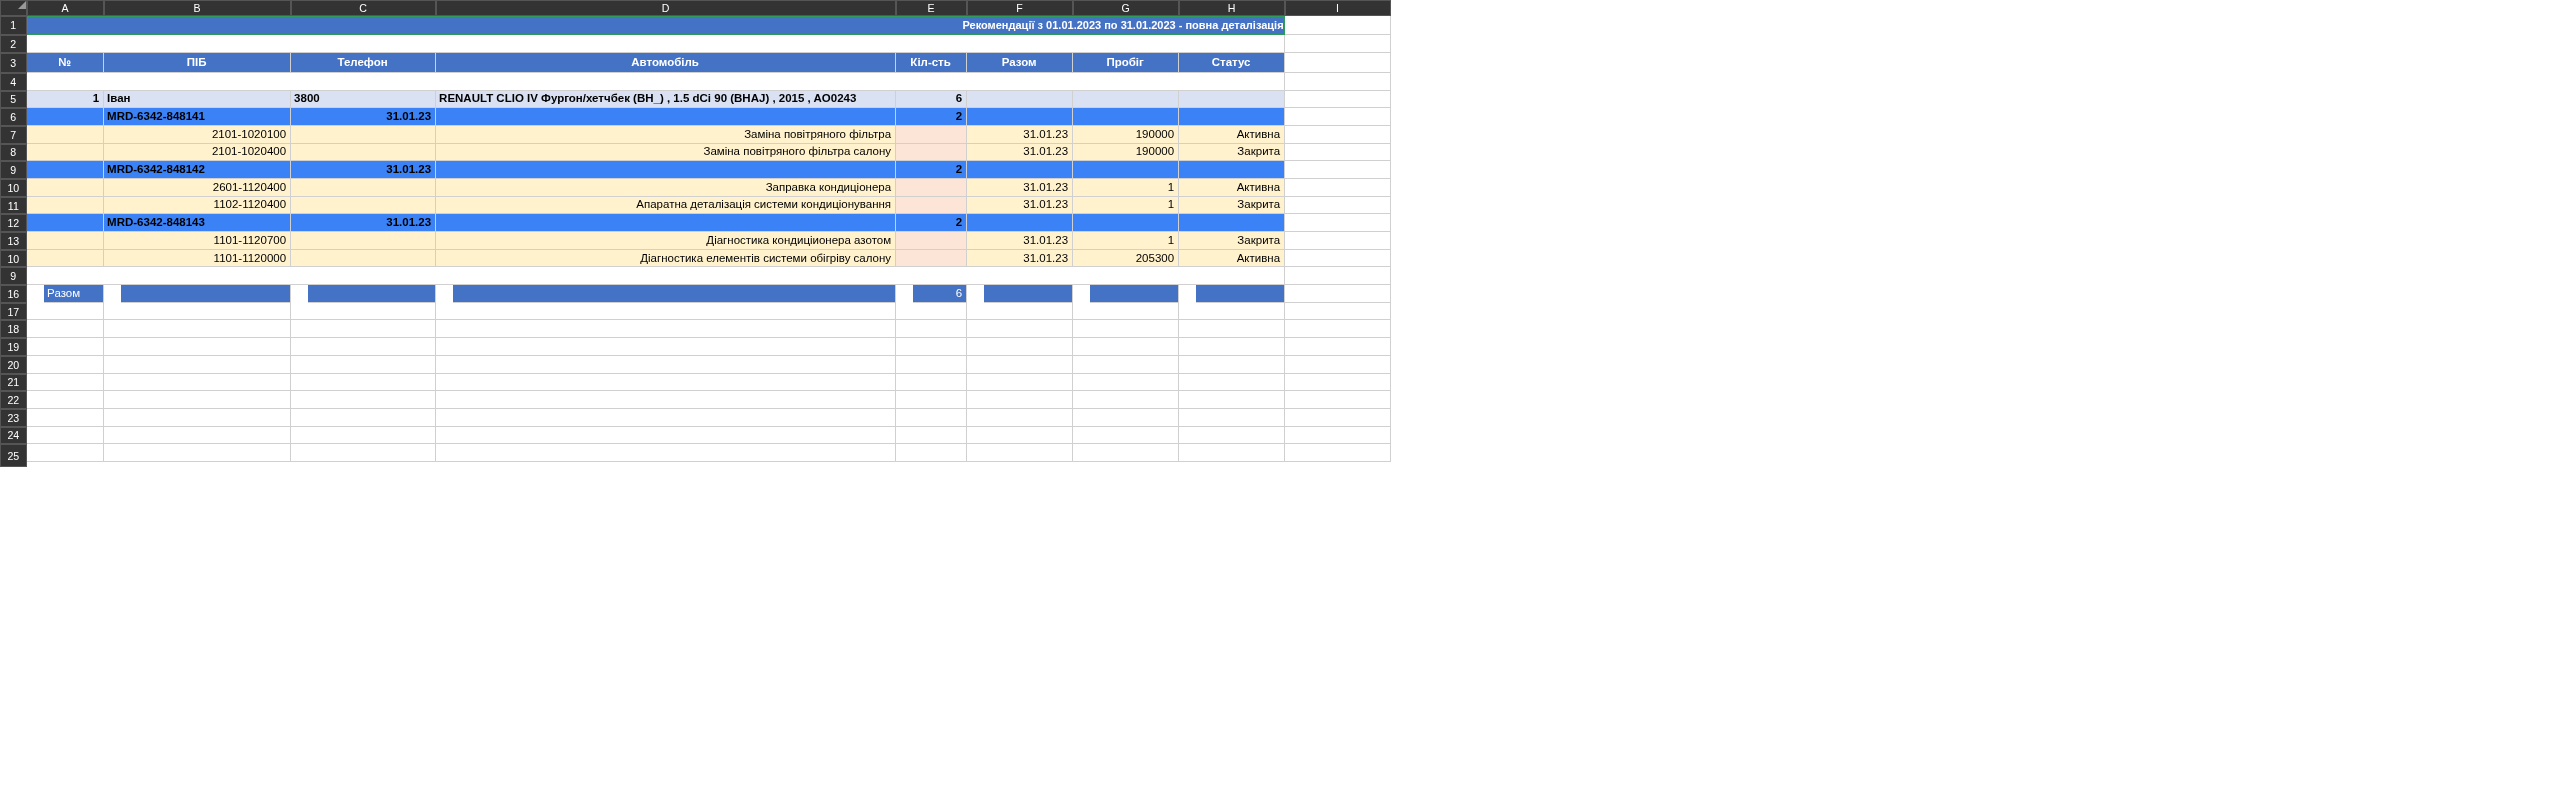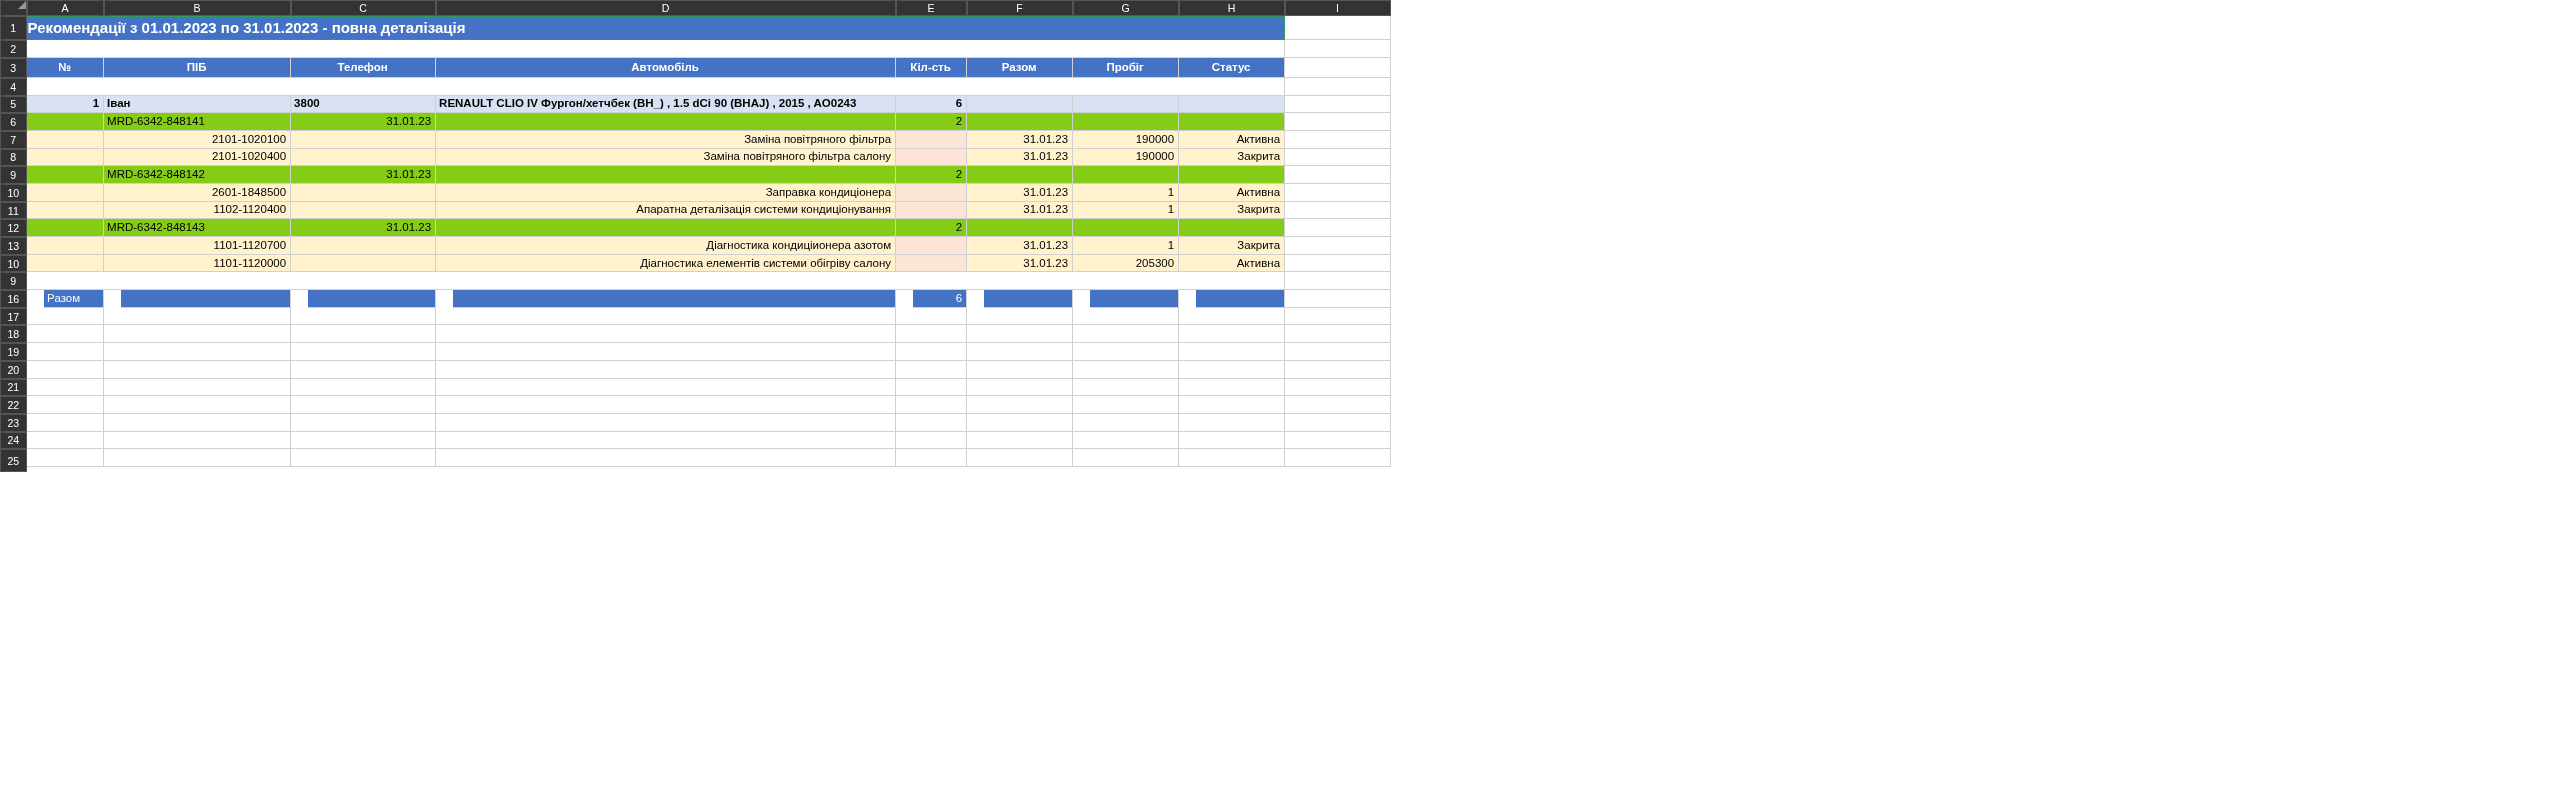--- a/index.html
+++ b/index.html
@@ -1,24 +1,24 @@
 <!DOCTYPE html>
 <html style="font-size:14px"><head>
 <meta charset="utf-8">
 <style>
 * { box-sizing: border-box; margin: 0; padding: 0; }
 body { font-family: Arial, sans-serif; font-size: 11.5px; background: #fff; }
 .sheet { display: grid; grid-template-columns: 26.6px 77px 187px 145px 460px 71px 106px 106px 106px 106px; }
 .ch { background: #333; color: #fff; text-align: center; border: 0.9px solid #555; font-size: 10.6px; padding: 0.9px 0; user-select: none; }
 .rh { background: #333; color: #fff; text-align: center; border: 0.9px solid #555; font-size: 10.6px; padding: 0; user-select: none; display: flex; align-items: center; justify-content: center; }
 .cell { border-right: 0.9px solid #d0d0d0; border-bottom: 0.9px solid #d0d0d0; padding: 1.8px 3.5px; white-space: nowrap; overflow: hidden; min-height: 17.7px; }
-.title { background: #4472c4; color: #fff; font-weight: bold; font-size: 15px; text-align: left; padding: 2.7px 0; border: 1.8px solid #2e9b5b; }
+.title { background: #4472c4; color: #fff; font-weight: bold; font-size: 11px; text-align: right; padding: 2.7px 0; border: 1.8px solid #2e9b5b; }
 .hdr { background: #4472c4; color: #fff; font-weight: bold; text-align: center; padding: 3.5px 1.8px; }
 .grp { background: #d9e1f2; font-weight: bold; }
-.sub { background: #84cc16; }
+.sub { background: #3b82f6; font-weight: bold; }
 .item { background: #fff2cc; text-align: right; }
 .pink { background: #fce4d6; }
 .num { text-align: right; }
 .tot { background: #4472c4; color: #fff; font-weight: normal; margin-left: 17px; }
 .corner { background: #333; border: 0.9px solid #555; }
 .triangle { width: 0; height: 0; border-left: 8.9px solid transparent; border-bottom: 8.9px solid #999; margin-left: auto; }
 </style>
 </head>
 <body>
 
@@ -109,21 +109,21 @@
   <div class="cell sub num">31.01.23</div>
   <div class="cell sub"></div>
   <div class="cell sub num">2</div>
   <div class="cell sub"></div>
   <div class="cell sub"></div>
   <div class="cell sub"></div>
   <div class="cell"></div>
 
   <div class="rh">10</div>
   <div class="cell item"></div>
-  <div class="cell item num">2601-1848500</div>
+  <div class="cell item num">2601-1120400</div>
   <div class="cell item"></div>
   <div class="cell item">Заправка кондиціонера</div>
   <div class="cell pink"></div>
   <div class="cell item num">31.01.23</div>
   <div class="cell item num">1</div>
   <div class="cell item num">Активна</div>
   <div class="cell"></div>
 
   <div class="rh">11</div>
   <div class="cell item"></div>

